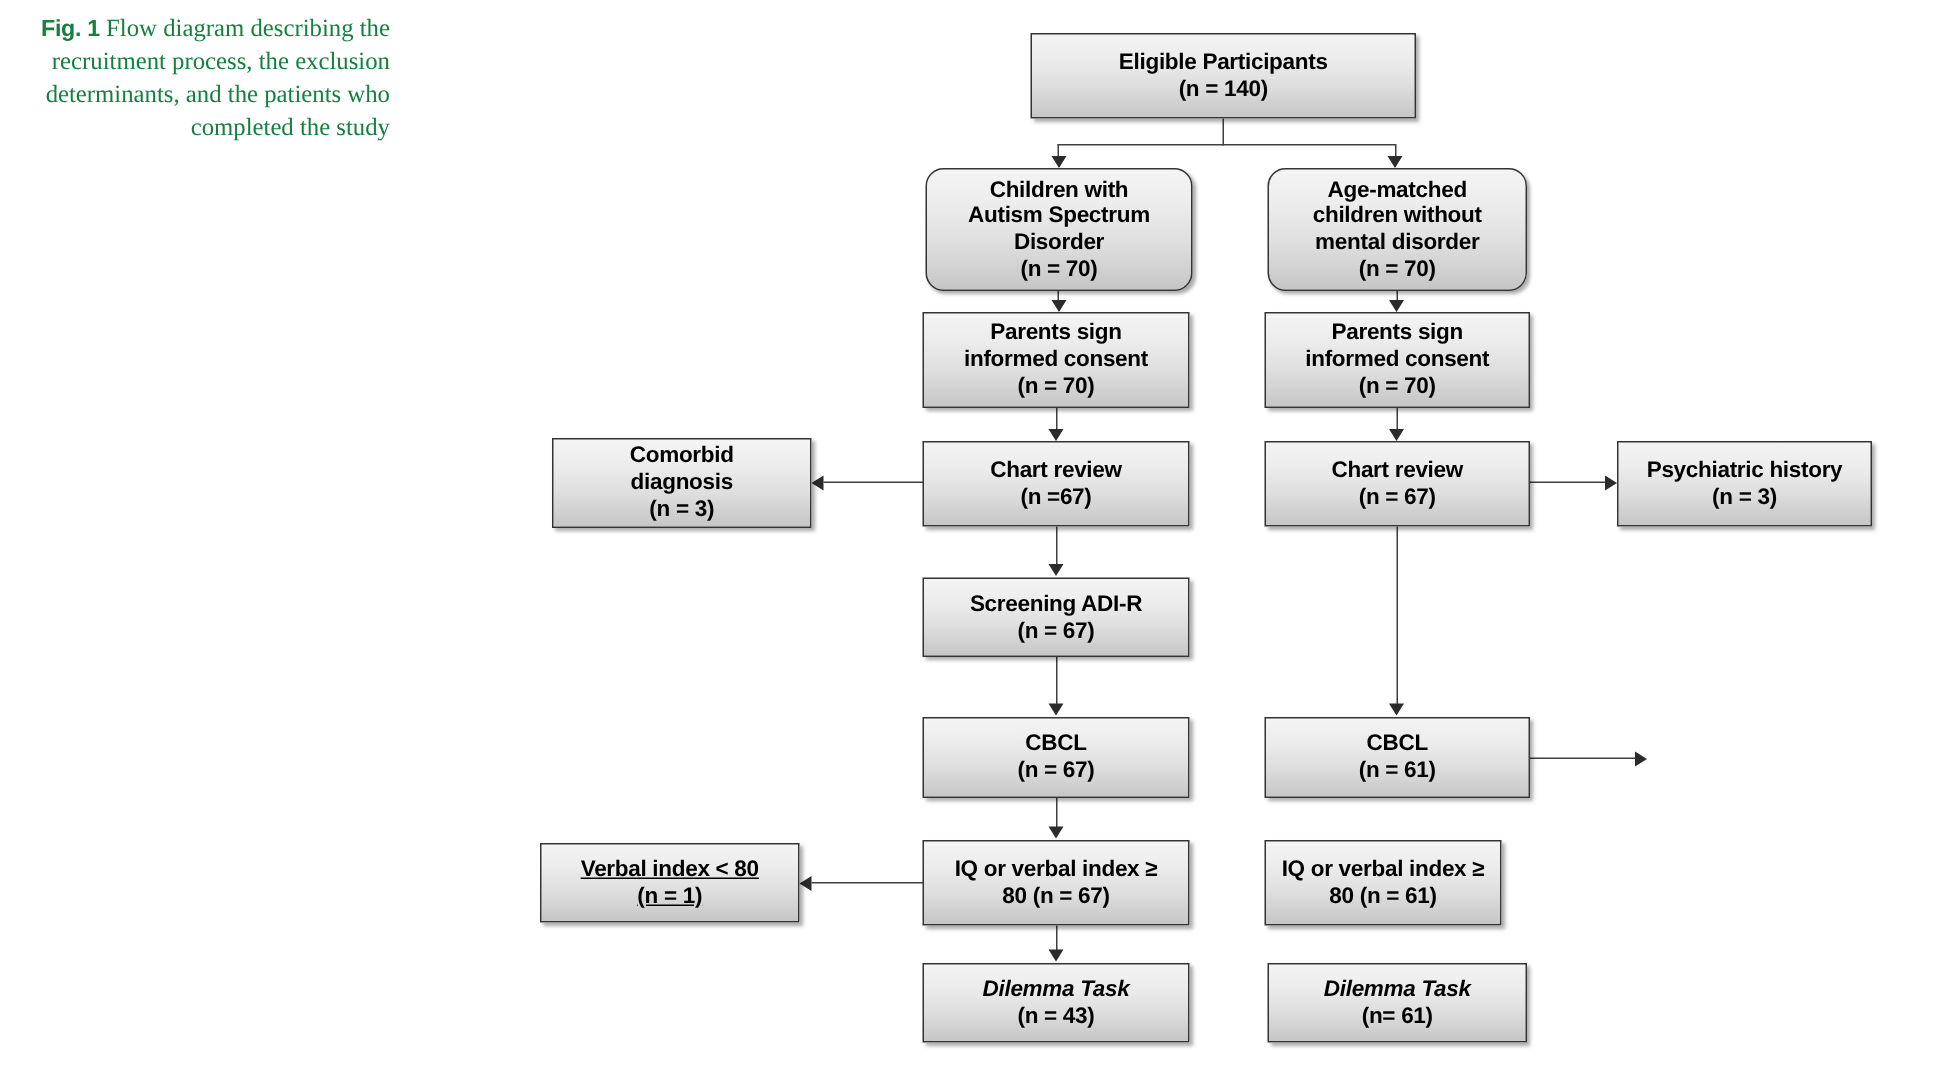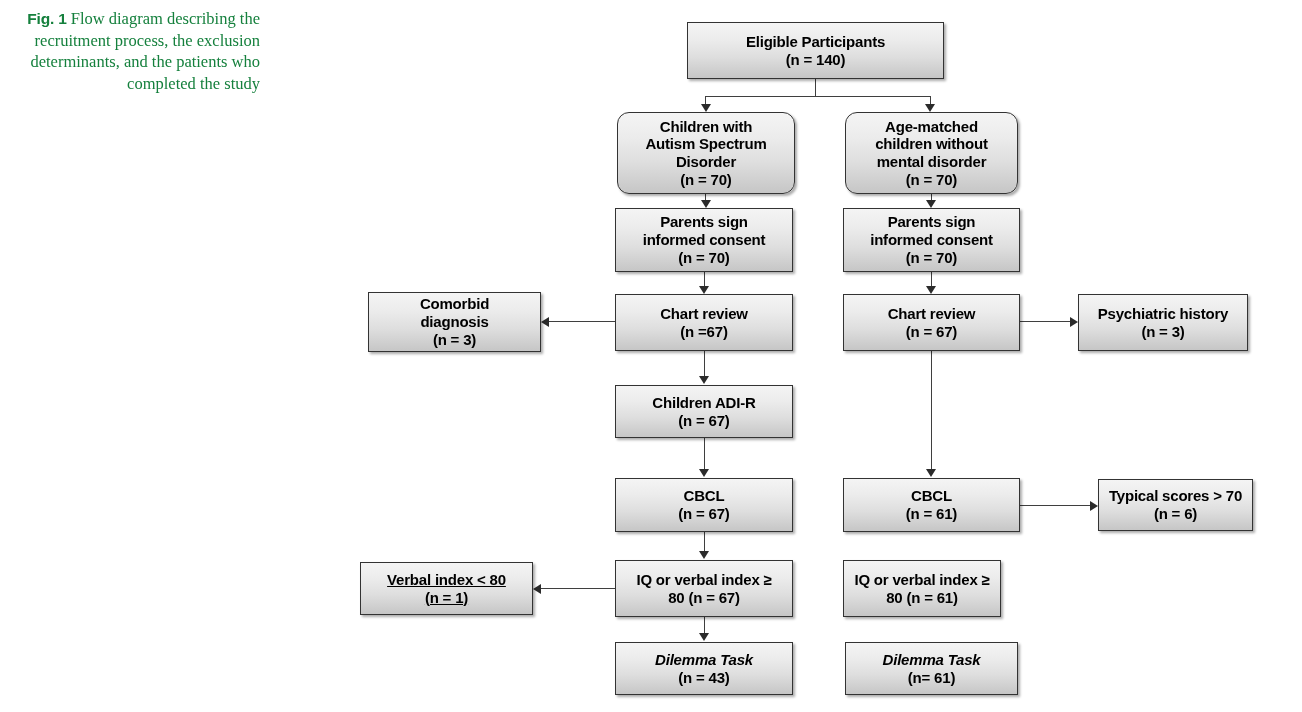--- a/index.html
+++ b/index.html
@@ -190,41 +190,37 @@
   <div class="hline" style="left:1020px; top:321px; width:50px;"></div>
   <div class="arrow right" style="left:1070px; top:316.6px;"></div>
 
   <div class="vline" style="left:703.6px; top:351px; height:26px;"></div>
   <div class="arrow down" style="left:699.2px; top:376px;"></div>
 
   <div class="vline" style="left:930.6px; top:351px; height:119px;"></div>
   <div class="arrow down" style="left:926.2px; top:469px;"></div>
 
   <div class="node" style="left:615px; top:385px; width:178px; height:53px;">
-    <span class="ln">Children ADI-R</span>
+    <span class="ln">Screening ADI-R</span>
     <span class="ln">(n = 67)</span>
   </div>
 
   <div class="vline" style="left:703.6px; top:438px; height:32px;"></div>
   <div class="arrow down" style="left:699.2px; top:469px;"></div>
 
   <div class="node" style="left:615px; top:478px; width:178px; height:54px;">
     <span class="ln">CBCL</span>
     <span class="ln">(n = 67)</span>
   </div>
 
   <div class="node" style="left:843px; top:478px; width:177px; height:54px;">
     <span class="ln">CBCL</span>
     <span class="ln">(n = 61)</span>
   </div>
 
-  <div class="node" style="left:1098px; top:479px; width:155px; height:52px;">
-    <span class="ln">Typical scores &gt; 70</span>
-    <span class="ln">(n = 6)</span>
-  </div>
 
   <div class="hline" style="left:1020px; top:505px; width:70px;"></div>
   <div class="arrow right" style="left:1090px; top:500.6px;"></div>
 
   <div class="vline" style="left:703.6px; top:532px; height:20px;"></div>
   <div class="arrow down" style="left:699.2px; top:551px;"></div>
 
   <div class="node" style="left:360px; top:562px; width:173px; height:53px;text-decoration:underline;">
     <span class="ln">Verbal index &lt; 80</span>
     <span class="ln">(n = 1)</span>

